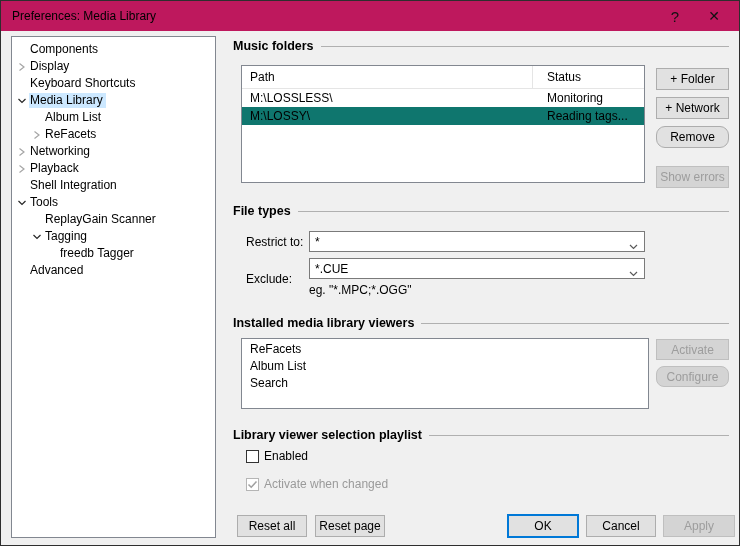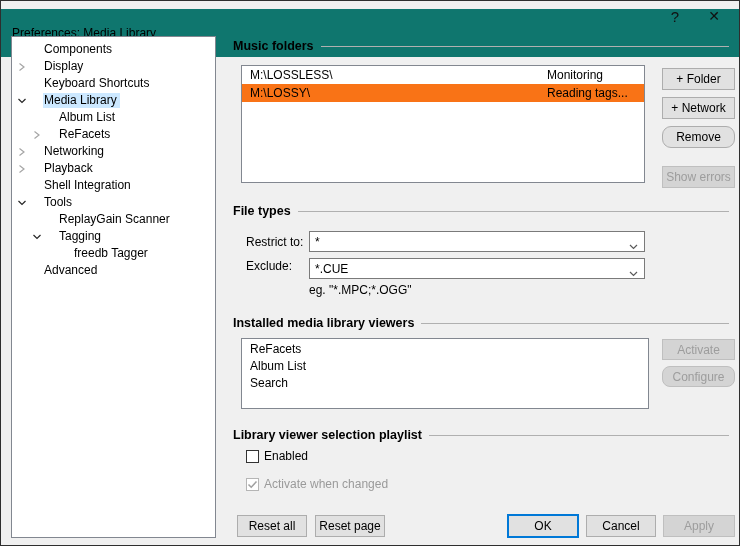--- a/index.html
+++ b/index.html
@@ -8,39 +8,39 @@
     font-family: "Liberation Sans", sans-serif;
     font-size: 12px;
     color: #000;
   }
   .window {
     position: relative; width: 740px; height: 546px;
     background: #f0f0f0; border: 1px solid #2e2e2e;
   }
   
   .titlebar {
-    position: absolute; left: 0; top: 8px; right: 0; height: 48px;
-    background: #0f766e; display: flex; align-items: center;
+    position: absolute; left: 0; top: 0; right: 0; height: 30px;
+    background: #be185d; display: flex; align-items: center;
   }
   .titlebar .title { margin-left: 11px; font-size: 12px; }
   .caption-btn {
     position: absolute; top: 0; width: 34px; height: 30px;
     display: flex; align-items: center; justify-content: center;
     font-size: 14px; color: #111; cursor: default;
   }
   .help-btn { left: 657px; font-size: 15px; }
   .close-btn { left: 696px; }
   
   .tree {
     position: absolute; left: 10px; top: 35px; width: 205px; height: 502px;
     background: #fff; border: 1px solid #828790; padding-top: 4px; overflow: hidden;
   }
   .tree-row { height: 17px; display: flex; align-items: center; white-space: nowrap; }
   .tree-chevron { width: 14px; height: 12px; display: inline-flex; align-items: center; justify-content: center; flex: 0 0 14px; }
-  .tree-label { padding: 1px 3px 1px 1px; line-height: 13px; margin-left: 14px; }
+  .tree-label { padding: 1px 3px 1px 1px; line-height: 13px; }
   .tree-label.selected { background: #cce8ff; }
   
   .section-header {
     position: absolute; left: 232px; width: 496px; height: 15px;
     display: flex; align-items: center;
   }
   .section-header .hdr { font-weight: bold; font-size: 12.5px; white-space: nowrap; }
   .section-header .rule { flex: 1; margin-left: 7px; border-top: 1px solid #b0b0b0; height: 0; margin-top: 1px; }
   
   .folders-table {
@@ -55,21 +55,21 @@
   .ft-row.selected { background: #d2d2d2; }
   .ft-row .cell-path { position: absolute; left: 8px; }
   .ft-row .cell-status { position: absolute; left: 305px; }
   
   .btn {
     position: absolute; background: #e1e1e1; border: 1px solid #adadad;
     display: flex; align-items: center; justify-content: center;
     font-size: 12px; color: #000; cursor: default;
   }
   .btn.disabled { background: #d4d4d4; border-color: #bfbfbf; color: #9d9d9d; }
-  .side-btn { left: 655px; width: 73px; height: 22px; margin-left: 6px; }
+  .side-btn { left: 655px; width: 73px; height: 22px; }
   .btn-add-folder { top: 67px; }
   .btn-add-network { top: 96px; }
   .btn-remove { top: 125px; border-radius: 9px; }
   .btn-show-errors { top: 165px; }
   .btn-activate { top: 338px; height: 21px; }
   .btn-configure { top: 365px; height: 21px; border-radius: 8px; }
   .footer-btn { top: 514px; width: 70px; height: 22px; }
   .btn-reset-all { left: 236px; }
   .btn-reset-page { left: 314px; }
   .btn-ok { left: 506px; top: 513px; width: 72px; height: 24px; border: 2px solid #0078d7; }
@@ -203,26 +203,31 @@
         <span class="tree-label">Advanced</span>
       </div>
     </div>
 
   <div class="section-header" style="top:37px;">
     <span class="hdr">Music folders</span>
     <span class="rule"></span>
   </div>
 
   <div class="folders-table">
+    <div class="ft-header">
+      <span class="col-path">Path</span>
+      <span class="col-status">Status</span>
+      <span class="ft-colsep"></span>
+    </div>
     <div id="folders-rows">
         <div class="ft-row">
           <span class="cell-path">M:\LOSSLESS\</span>
           <span class="cell-status">Monitoring</span>
         </div>
-        <div class="ft-row selected" style="background: #f97316;">
+        <div class="ft-row selected" style="background: #0f766e;">
           <span class="cell-path">M:\LOSSY\</span>
           <span class="cell-status">Reading tags...</span>
         </div>
       </div>
   </div>
 
   <div class="btn side-btn btn-add-folder">+ Folder</div>
   <div class="btn side-btn btn-add-network">+ Network</div>
   <div class="btn side-btn btn-remove">Remove</div>
   <div class="btn side-btn btn-show-errors disabled">Show errors</div>
@@ -235,21 +240,21 @@
   <span class="field-label" style="top:234px;">Restrict to:</span>
   <div class="combo" style="top:230px;">
     <span>*</span>
     <span class="chev">
       <svg width="9" height="6" viewBox="0 0 9 6">
           <polyline points="1,1 4.5,4.5 8,1" fill="none" stroke="#5a5a5a" stroke-width="1.2"></polyline>
         </svg>
     </span>
   </div>
 
-  <span class="field-label" style="top:258px;">Exclude:</span>
+  <span class="field-label" style="top:271px;">Exclude:</span>
   <div class="combo" style="top:257px;">
     <span>*.CUE</span>
     <span class="chev">
       <svg width="9" height="6" viewBox="0 0 9 6">
           <polyline points="1,1 4.5,4.5 8,1" fill="none" stroke="#5a5a5a" stroke-width="1.2"></polyline>
         </svg>
     </span>
   </div>
 
   <span class="hint">eg. "*.MPC;*.OGG"</span>

